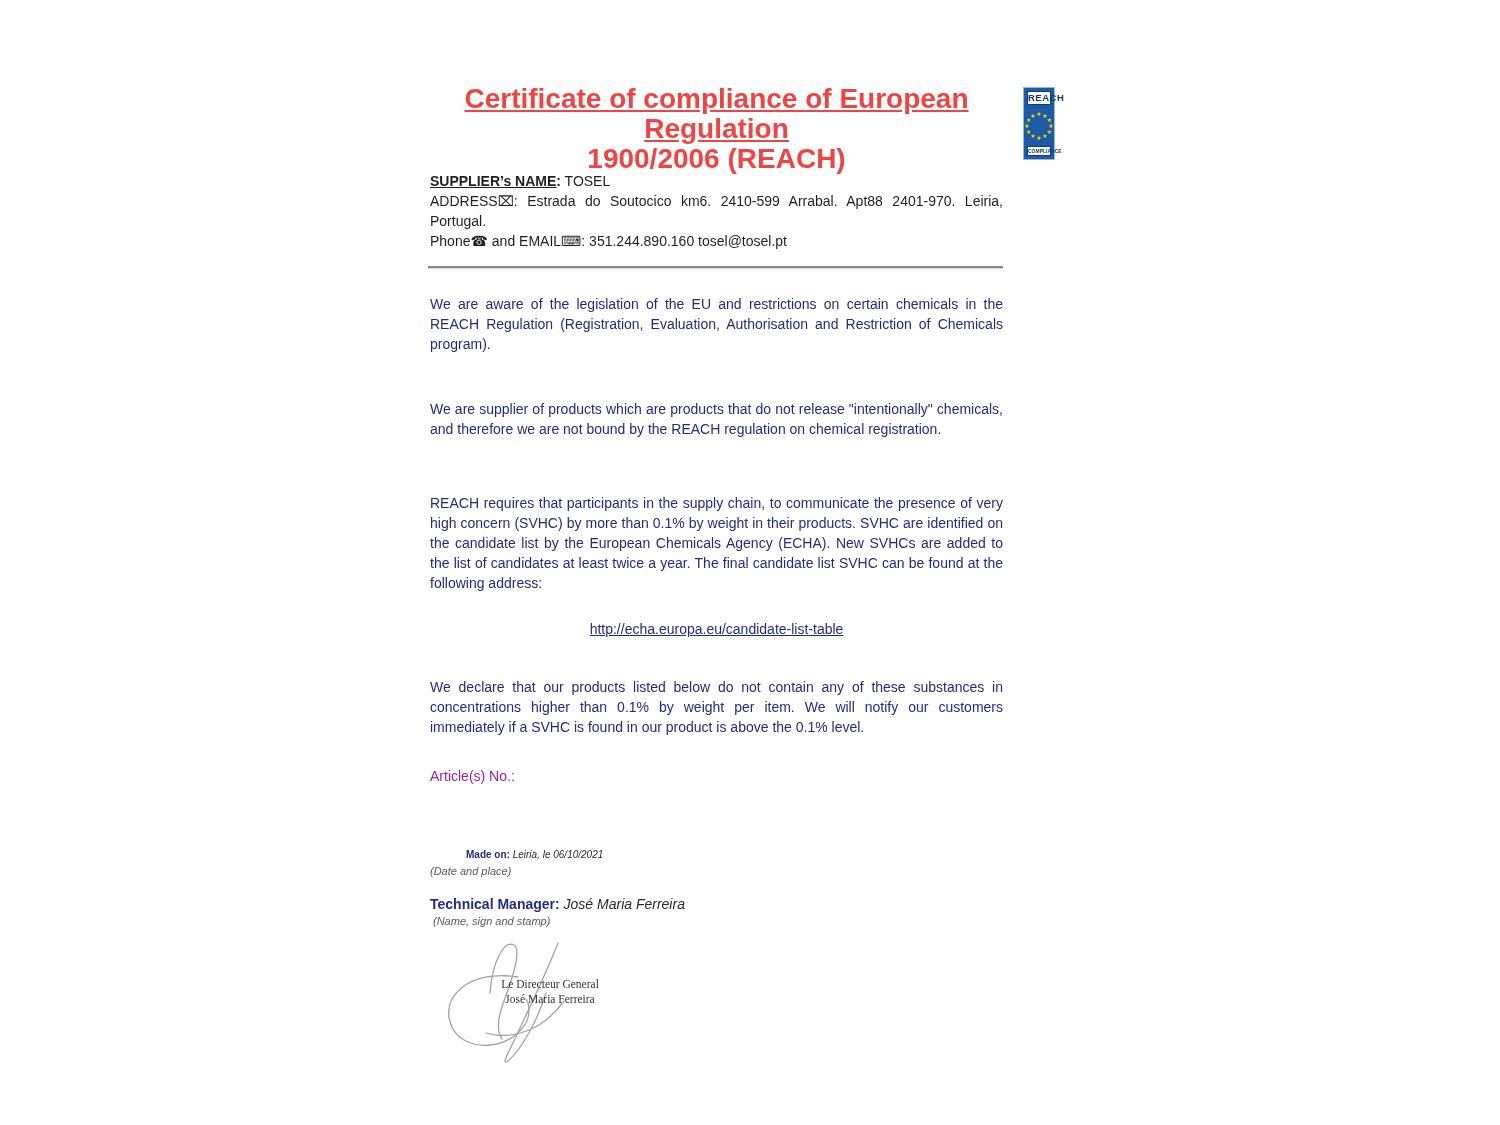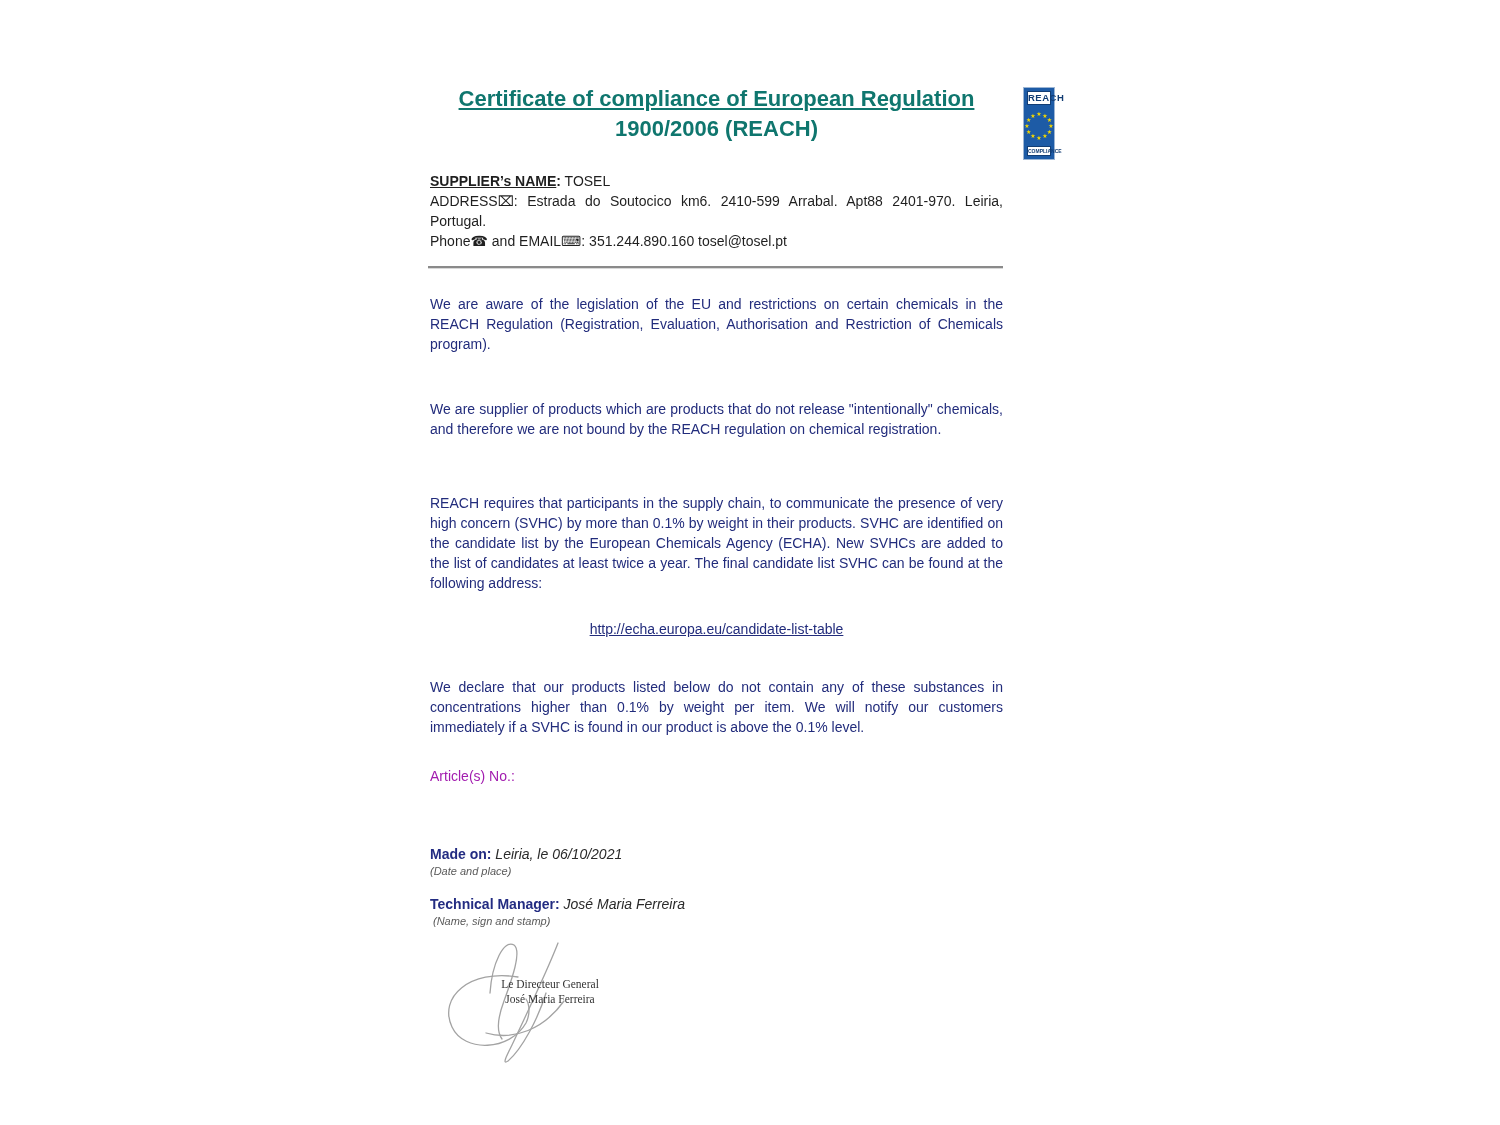--- a/index.html
+++ b/index.html
@@ -2,21 +2,21 @@
 <html><head>
 <meta charset="utf-8">
 <style>
   html,body{margin:0;padding:0;}
   body{background:#ffffff;font-family:"Liberation Sans",sans-serif;}
   .page{position:relative;width:1500px;height:1125px;background:#ffffff;overflow:hidden;}
   .column{position:absolute;left:430px;top:0;width:573px;}
   .block{position:absolute;left:0;right:0;}
 
   
-  .doc-title{top:84px;text-align:center;color:#0f766e;font-weight:bold;font-size:22px;line-height:30px;}
+  .doc-title{top:84px;text-align:center;color:#ef4444;font-weight:bold;font-size:28px;line-height:30px;}
   .doc-title .u{text-decoration:underline;}
 
   
   .reach-logo{position:absolute;left:1023px;top:87px;width:32px;height:73px;background:#1d5ba6;
     border:1px solid #9db6d4;box-sizing:border-box;}
   .reach-logo .lbl{position:absolute;left:3px;right:3px;background:#ffffff;border:1px solid #123d74;
     color:#123d74;font-weight:bold;text-align:center;}
   .reach-logo .lbl-top{top:3px;font-size:9.5px;line-height:12px;letter-spacing:0.5px;}
   .reach-logo .lbl-bottom{bottom:3px;font-size:5px;line-height:8px;}
   .stars{position:absolute;left:0;top:16px;width:100%;height:44px;}
@@ -31,21 +31,21 @@
   .rule{position:absolute;left:428px;top:266px;width:575px;height:2px;background:#8a8a8a;border-bottom:1px solid #d8d8d8;}
 
   
   .para{color:#222c7c;font-size:14px;line-height:20px;}
   .p1{top:294px;} .p2{top:387px;margin-top:12px;} .p3{top:493px;} .p4{top:677px;}
   .link-line{top:621px;text-align:center;color:#222c7c;font-size:14px;}
   .link-line a{color:#222c7c;text-decoration:underline;cursor:pointer;margin-top:12px;}
   .article-line{top:768px;color:#a21caf;font-size:14px;}
 
   
-  .madeon{top:845px;font-size:14px;line-height:19px;}
+  .madeon{top:845px;font-size:10px;line-height:19px;margin-left:36px;}
   .techmgr{top:895px;font-size:14px;line-height:19px;}
   .lab{color:#232c82;font-weight:bold;}
   .val{color:#2a2a2a;font-style:italic;}
   .note{font-size:11px;font-style:italic;color:#5a5a5a;line-height:14px;}
   .note-date{top:864px;} .note-sign{top:914px;padding-left:3px;}
 
   
   .sig{position:absolute;left:0;top:935px;width:230px;height:135px;}
   .sig svg{position:absolute;left:0;top:0;}
   .sig-text{position:absolute;left:30px;top:42px;width:180px;text-align:center;

